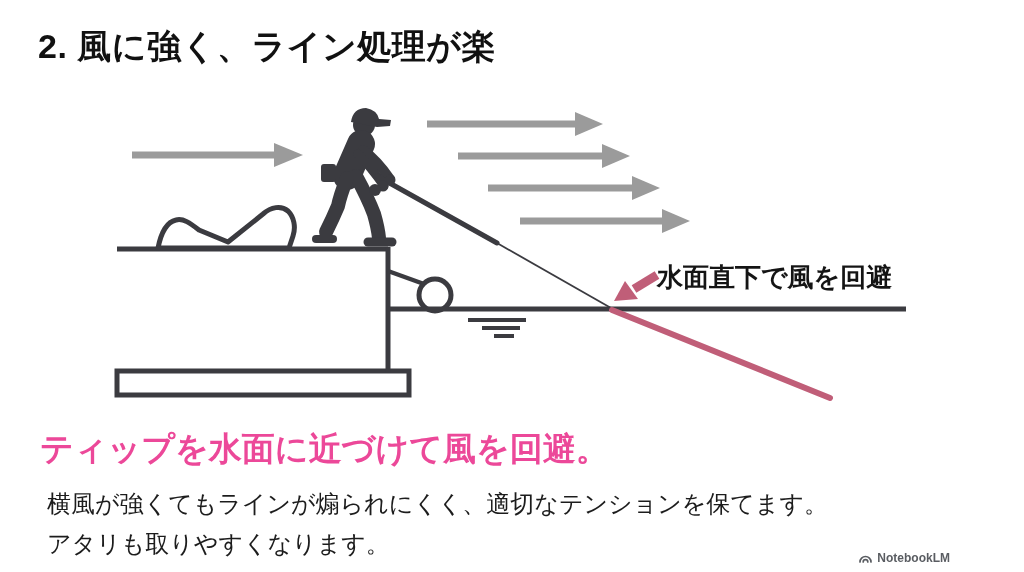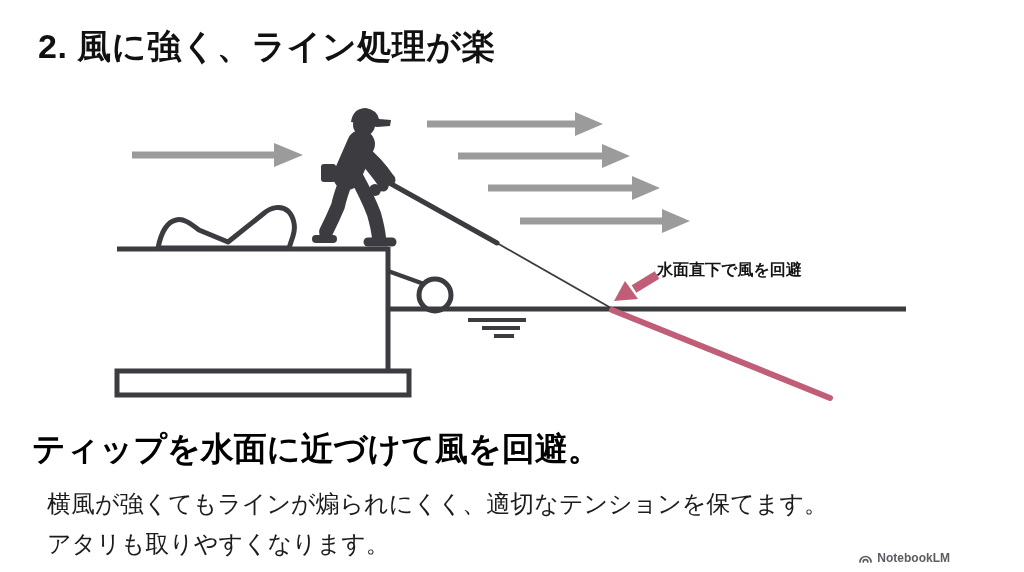--- a/index.html
+++ b/index.html
@@ -10,25 +10,25 @@
     color:#111;
     border-radius:19px;
   }
   .title{
     position:absolute;left:38px;top:24px;margin:0;
     font-size:34px;font-weight:900;letter-spacing:0.5px;color:#111;
   }
   .diagram{position:absolute;left:0;top:0;width:1024px;height:572px;}
   .annotation{
     position:absolute;left:657px;top:260px;
-    font-size:16px;font-weight:800;color:#141414;white-space:nowrap;
+    font-size:26px;font-weight:800;color:#141414;white-space:nowrap;
   }
   .caption{
-    position:absolute;left:32px;top:427px;margin:0;
-    font-size:33px;font-weight:900;color:#000000;white-space:nowrap;
+    position:absolute;left:40px;top:427px;margin:0;
+    font-size:33px;font-weight:900;color:#ec4899;white-space:nowrap;
   }
   .body-text{
     position:absolute;left:38px;top:479px;margin:0;
     font-size:24px;line-height:31px;font-weight:400;color:#1c1c1c;
   }
   .body-text p{margin:9px;white-space:nowrap;}
   .watermark{
     position:absolute;right:14px;bottom:7px;
     display:flex;gap:4px;
     font-size:12px;font-weight:600;color:var(--watermark-gray,#5a5d62);

